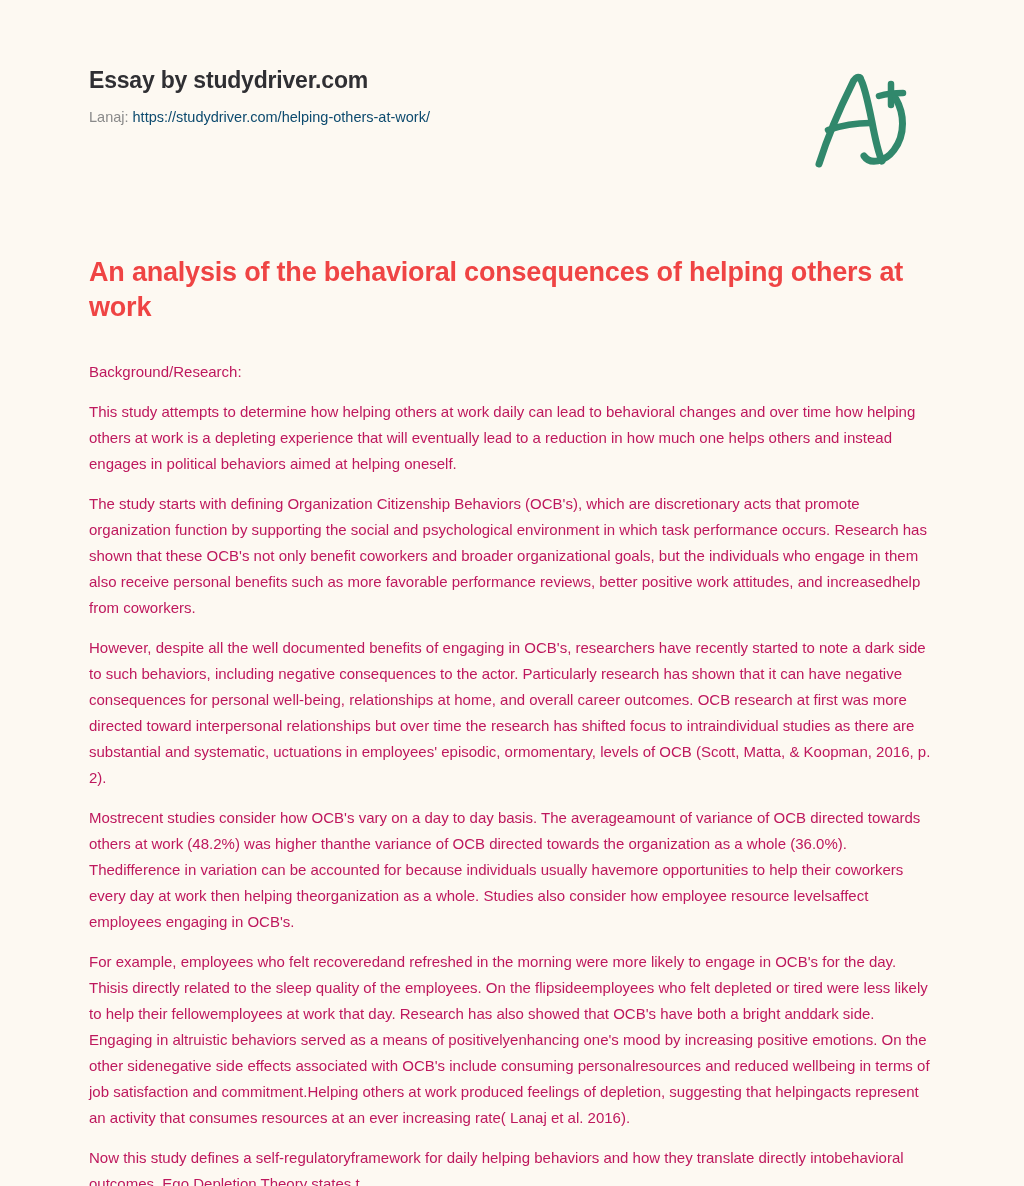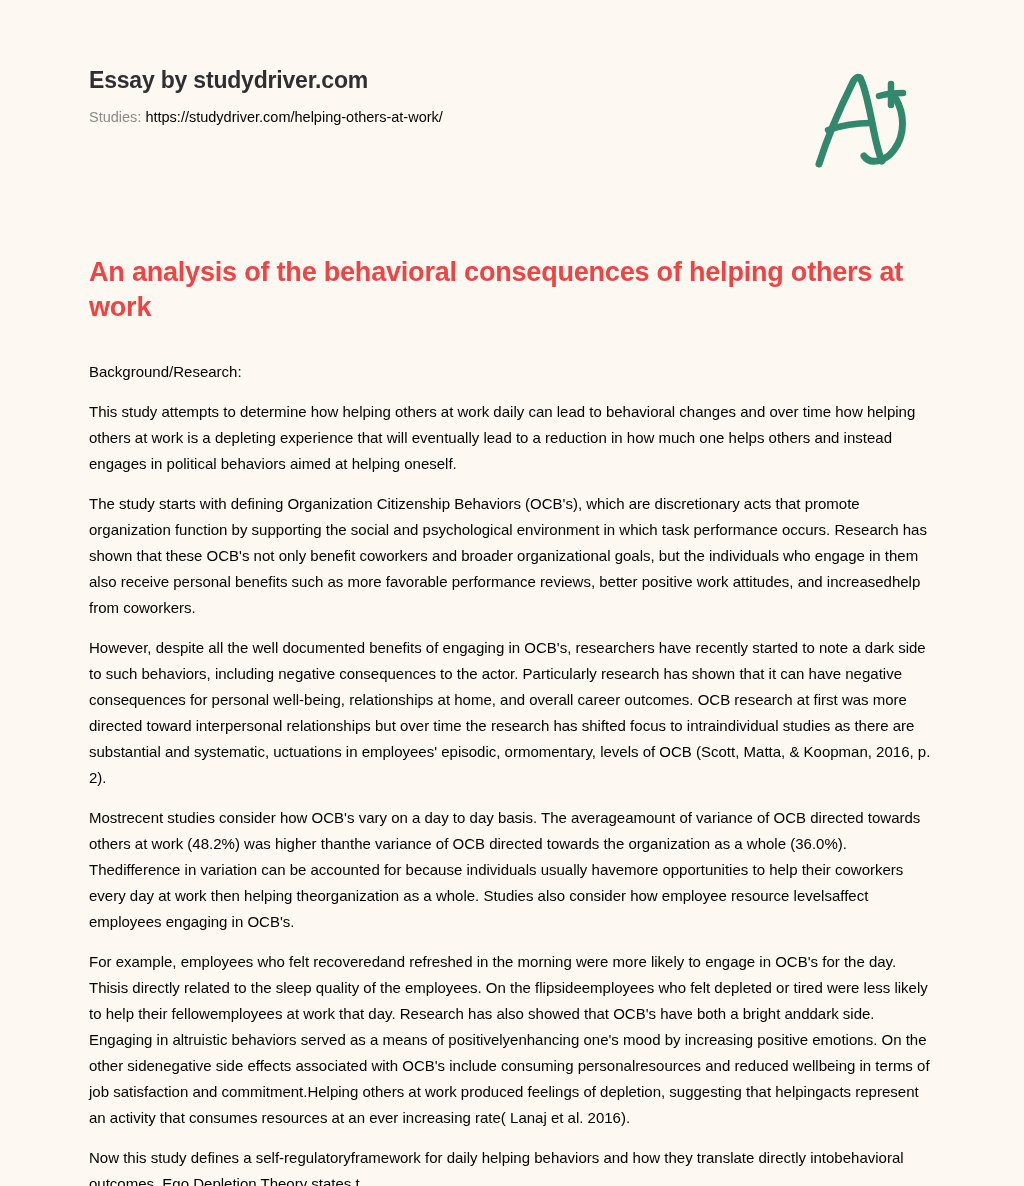--- a/index.html
+++ b/index.html
@@ -55,21 +55,21 @@
     line-height: 1.4;
     color: #8a8a8a;
     white-space: nowrap;
   }
 
   .source-label {
     color: #8a8a8a;
   }
 
   .source-url {
-    color: #000000;
+    color: #0c4a6e;
     text-decoration: none;
   }
 
   
   .logo {
     position: absolute;
     left: 806px;
     top: 68px;
     width: 110px;
     height: 104px;
@@ -100,40 +100,40 @@
 
   .article-body {
     margin-top: 34px;
   }
 
   .article-body p {
     margin: 0 0 14px 0;
     font-family: "Liberation Sans", sans-serif;
     font-size: 15px;
     line-height: 26px;
-    color: #000000;
+    color: #be185d;
     text-align: left;
   }
 
   .article-body p:last-child {
     margin-bottom: 0;
   }
 </style>
 </head>
 <body>
 
 <div class="page">
 
   <div class="header">
 
     <div class="brand-block">
       <div class="brand-title">Essay by studydriver.com</div>
 
       <div class="source-line">
-        <span class="source-label">Studies:</span>
+        <span class="source-label">Lanaj:</span>
         <span class="source-url">https://studydriver.com/helping-others-at-work/</span>
       </div>
     </div>
 
     <div class="logo">
       <svg viewBox="0 0 110 104" xmlns="http://www.w3.org/2000/svg" aria-hidden="true">
         <g fill="none" stroke="#31886c" stroke-linecap="round" stroke-linejoin="round">
 
           <path d="M13 96 C20 74, 34 40, 46 16 C48 11, 51 8, 54 10" stroke-width="7"></path>
 

